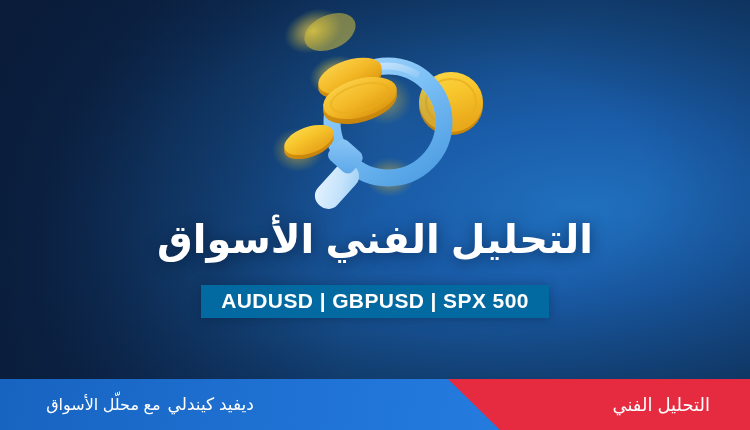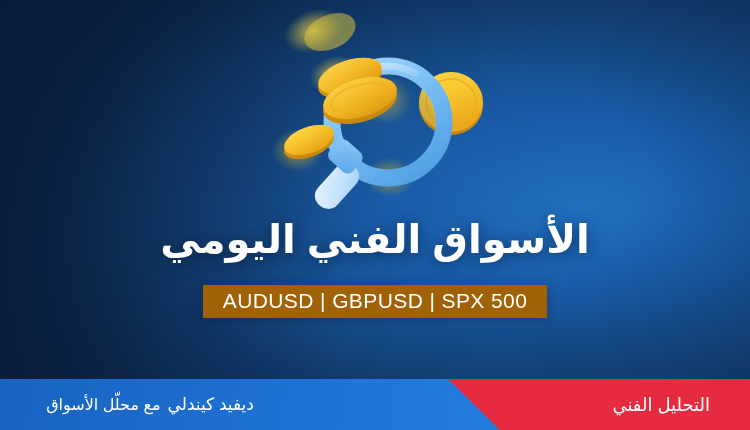--- a/index.html
+++ b/index.html
@@ -71,24 +71,24 @@
 
   .badge-wrap {
     position: absolute;
     left: 0;
     right: 0;
     top: 285px;
     text-align: center;
   }
   .badge {
     display: inline-block;
-    background: #a16207;
+    background: #0369a1;
     color: #ffffff;
     font-size: 21px;
-    font-weight: 400;
+    font-weight: 700;
     letter-spacing: 0.4px;
     padding: 4px 20px 5px 20px;
     direction: ltr;
     line-height: 1.15;
     box-shadow: 0 1px 10px rgba(6,22,48,0.35);
   }
 
   
   .bottom-bar {
     position: absolute;
@@ -255,21 +255,21 @@
         <ellipse cx="41" cy="138" rx="26" ry="13" fill="url(#coinFace)" transform="rotate(-20 41 138)"></ellipse>
       </g>
 
       <g>
         <ellipse cx="62" cy="30" rx="27" ry="17" fill="#d4c03c" opacity="0.55" transform="rotate(-24 62 30)"></ellipse>
       </g>
     </svg>
   </div>
 
   <div class="headline-wrap">
-    <h1 class="headline">الأسواق الفني اليومي</h1>
+    <h1 class="headline">التحليل الفني الأسواق</h1>
   </div>
 
   <div class="badge-wrap">
     <span class="badge">AUDUSD | GBPUSD | SPX 500</span>
   </div>
 
   <div class="bottom-bar">
     <div class="bar-blue"></div>
     <div class="bar-red"></div>
 

